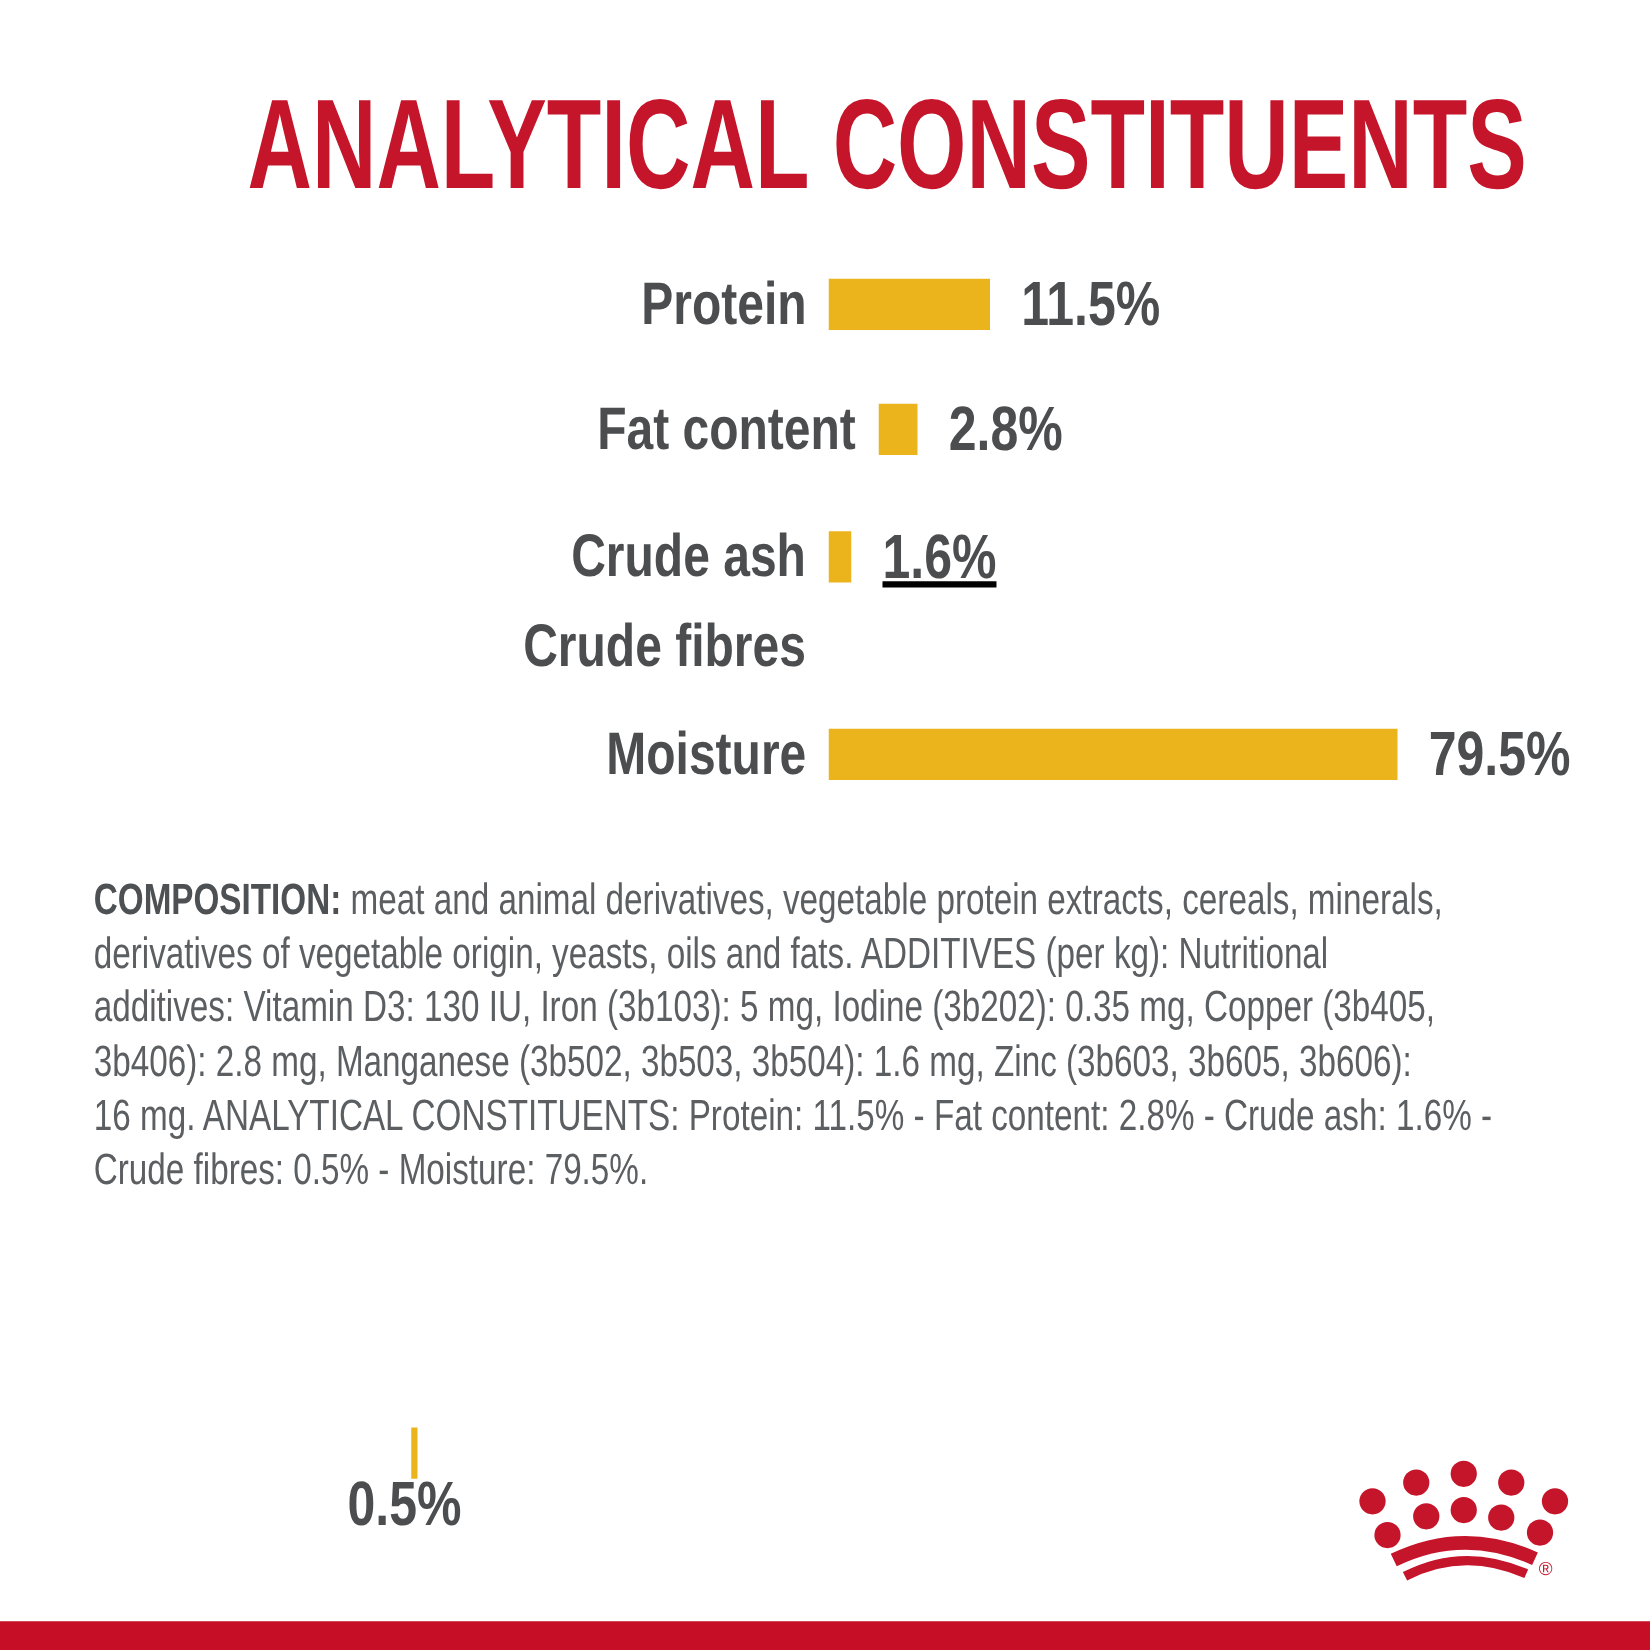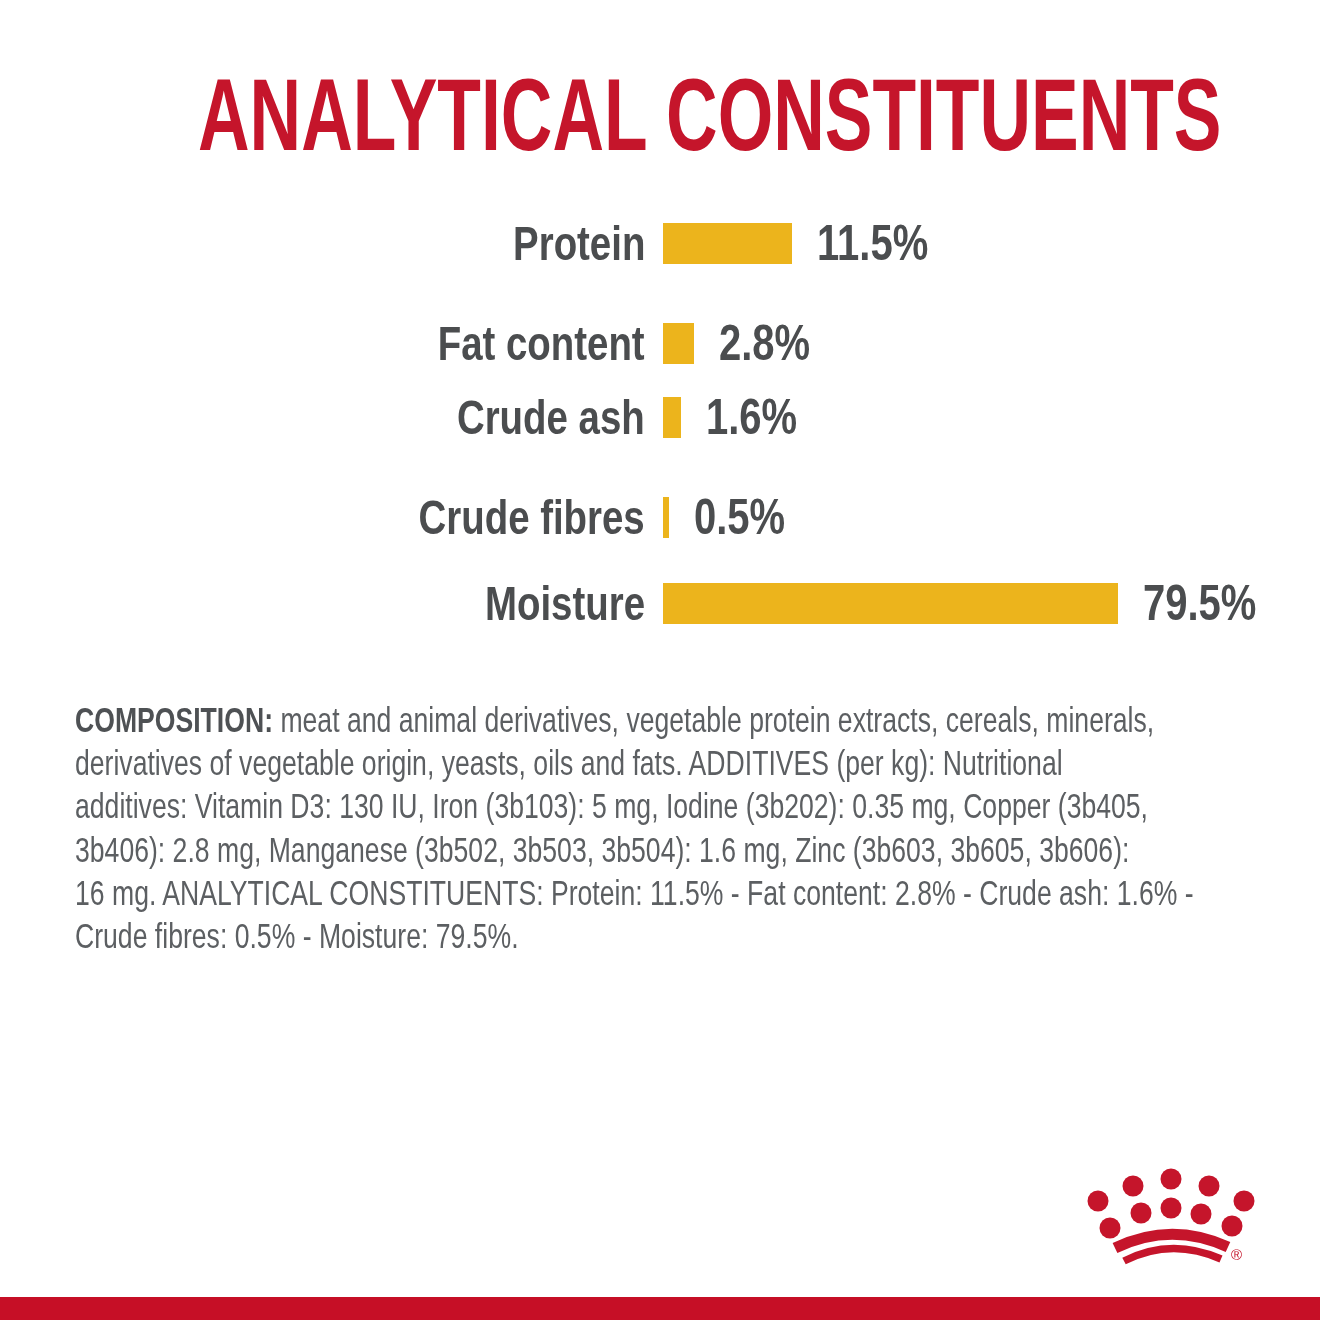--- a/index.html
+++ b/index.html
@@ -31,21 +31,21 @@
   }
   .bar{
     height:41px;background:#ECB41C;margin-left:18px;flex:0 0 auto;
   }
   .row-value{
     display:inline-block;margin-left:25px;
     font-size:50px;font-weight:bold;color:#4B4D4F;
     transform:scaleX(0.80);transform-origin:0% 50%;
     white-space:nowrap;line-height:41px;
   }
-  .r1{top:223px;} .r2{top:323px;} .r3{top:397px;} .r4{top:497px;} .r5{top:583px;justify-content:space-between;}
+  .r1{top:223px;} .r2{top:323px;padding-left:40px;} .r3{top:425px;text-decoration:underline;} .r4{top:497px;flex-direction:column;} .r5{top:583px;justify-content:space-between;}
   
   .composition{
     position:absolute;left:75px;top:698px;width:1600px;
     font-size:35px;line-height:43.2px;color:#5C5F62;
     transform:scaleX(0.76);transform-origin:0 0;
   }
   .composition .line{white-space:nowrap;}
   .comp-label{font-weight:bold;color:#4E5154;}
   
   .logo{position:absolute;left:1085px;top:1168px;width:170px;height:122px;}

